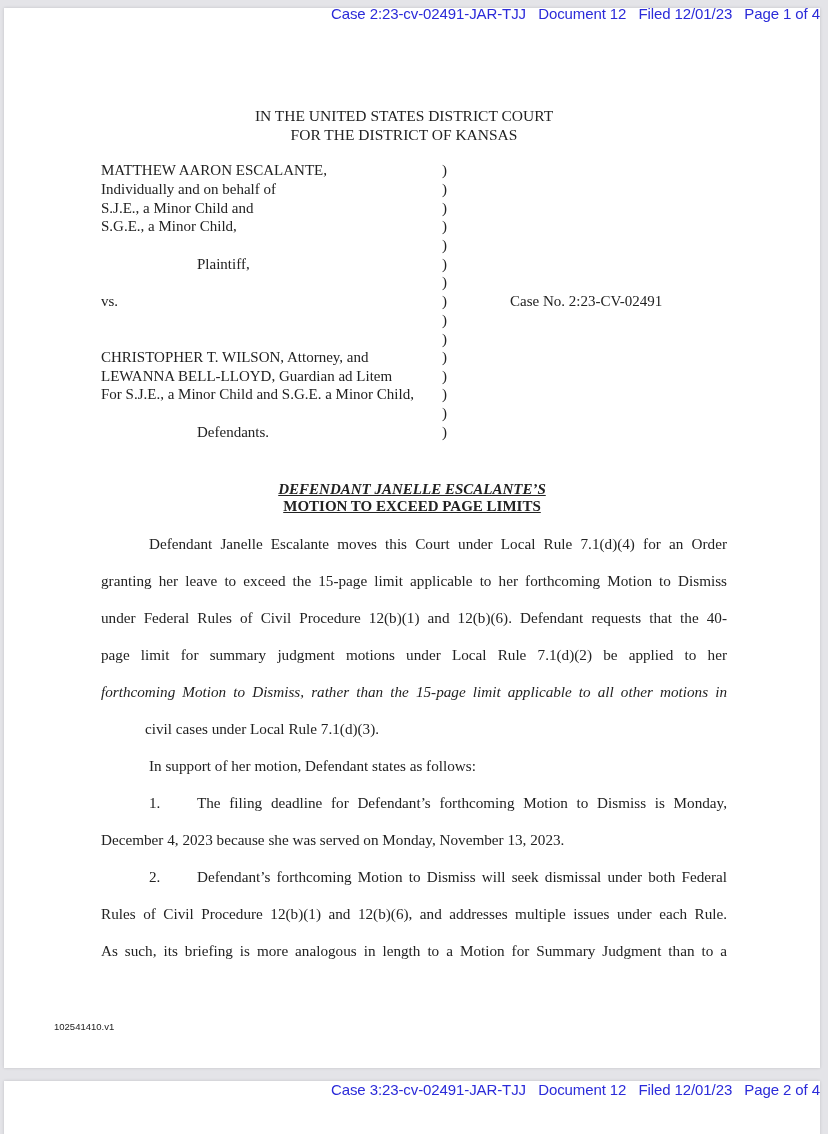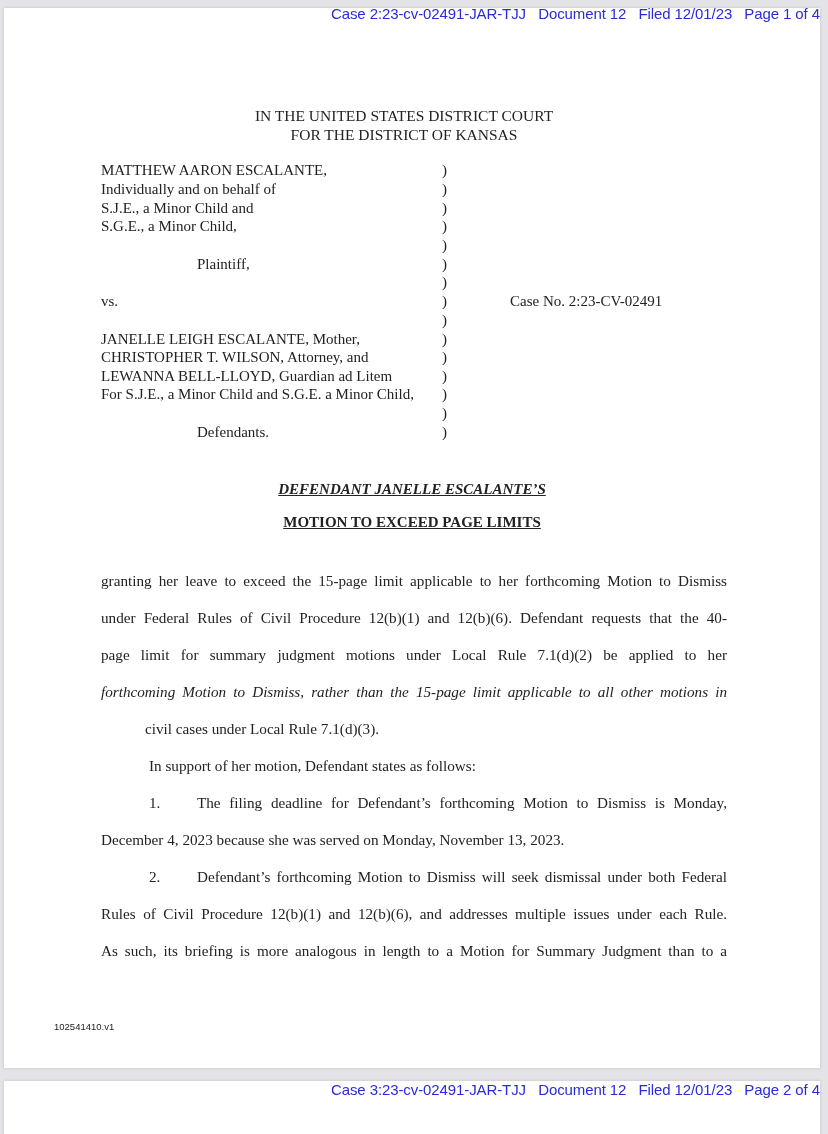--- a/index.html
+++ b/index.html
@@ -46,21 +46,20 @@
   <div class="abs court" style="top:117px;">FOR THE DISTRICT OF KANSAS</div>
 
   <div class="abs cap" style="left:97px; top:153px;">MATTHEW AARON ESCALANTE,</div>
   <div class="abs cap" style="left:97px; top:172px;">Individually and on behalf of</div>
   <div class="abs cap" style="left:97px; top:191px;">S.J.E., a Minor Child and</div>
   <div class="abs cap" style="left:97px; top:209px;">S.G.E., a Minor Child,</div>
   <div class="abs cap" style="left:193px; top:247px;">Plaintiff,</div>
   <div class="abs cap" style="left:97px; top:284px;">vs.</div>
   <div class="abs cap" style="left:498px; top:284px;margin-left:8px;">Case No. 2:23-CV-02491</div>
 
-  <div class="abs cap" style="left:97px; top:322px;">JANELLE LEIGH ESCALANTE, Mother,</div>
   <div class="abs cap" style="left:97px; top:359px;">LEWANNA BELL-LLOYD, Guardian ad Litem</div>
   <div class="abs cap" style="left:97px; top:340px;">CHRISTOPHER T. WILSON, Attorney, and</div>
   <div class="abs cap" style="left:97px; top:377px;">For S.J.E., a Minor Child and S.G.E. a Minor Child,</div>
   <div class="abs cap" style="left:193px; top:415px;">Defendants.</div>
 
   <div class="abs paren" style="left:438px; top:153px;">)</div>
   <div class="abs paren" style="left:438px; top:172px;">)</div>
   <div class="abs paren" style="left:438px; top:191px;">)</div>
   <div class="abs paren" style="left:438px; top:209px;">)</div>
   <div class="abs paren" style="left:438px; top:228px;">)</div>
@@ -69,22 +68,23 @@
   <div class="abs paren" style="left:438px; top:284px;">)</div>
   <div class="abs paren" style="left:438px; top:303px;">)</div>
   <div class="abs paren" style="left:438px; top:322px;">)</div>
   <div class="abs paren" style="left:438px; top:340px;">)</div>
   <div class="abs paren" style="left:438px; top:359px;">)</div>
   <div class="abs paren" style="left:438px; top:377px;">)</div>
   <div class="abs paren" style="left:438px; top:396px;">)</div>
   <div class="abs paren" style="left:438px; top:415px;">)</div>
 
   <div class="abs title" style="top:473px;font-style:italic;"><span>DEFENDANT JANELLE ESCALANTE’S</span></div>
-  <div class="abs title" style="top:506px;"><span>MOTION TO EXCEED PAGE LIMITS</span></div>
+  <div class="abs title" style="top:490px;"><span>MOTION TO EXCEED PAGE LIMITS</span></div>
 
+  <div class="body-line" style="top:527px; left:145px; width:578px;">Defendant Janelle Escalante moves this Court under Local Rule 7.1(d)(4) for an Order</div>
   <div class="body-line" style="top:564px;">granting her leave to exceed the 15-page limit applicable to her forthcoming Motion to Dismiss</div>
   <div class="body-line" style="top:601px;">under Federal Rules of Civil Procedure 12(b)(1) and 12(b)(6).  Defendant requests that the 40-</div>
   <div class="body-line" style="top:638px;">page limit for summary judgment motions under Local Rule 7.1(d)(2) be applied to her</div>
   <div class="body-line" style="top:675px;font-style:italic;">forthcoming Motion to Dismiss, rather than the 15-page limit applicable to all other motions in</div>
   <div class="body-line last" style="top:712px;margin-left:44px;">civil cases under Local Rule 7.1(d)(3).</div>
   <div class="body-line last" style="top:749px; left:145px; width:578px;">In support of her motion, Defendant states as follows:</div>
 
   <div class="abs" style="left:145px; top:786px; font-size:15.2px;">1.</div>
   <div class="body-line" style="top:786px; left:193px; width:530px;">The filing deadline for Defendant’s forthcoming Motion to Dismiss is Monday,</div>
   <div class="body-line last" style="top:823px;">December 4, 2023 because she was served on Monday, November 13, 2023.</div>

